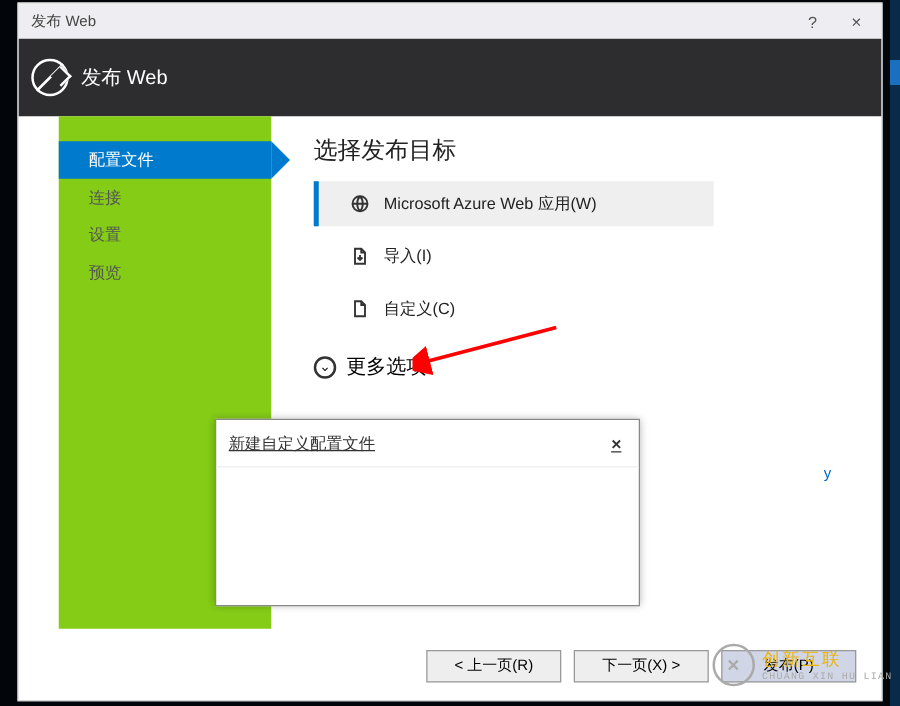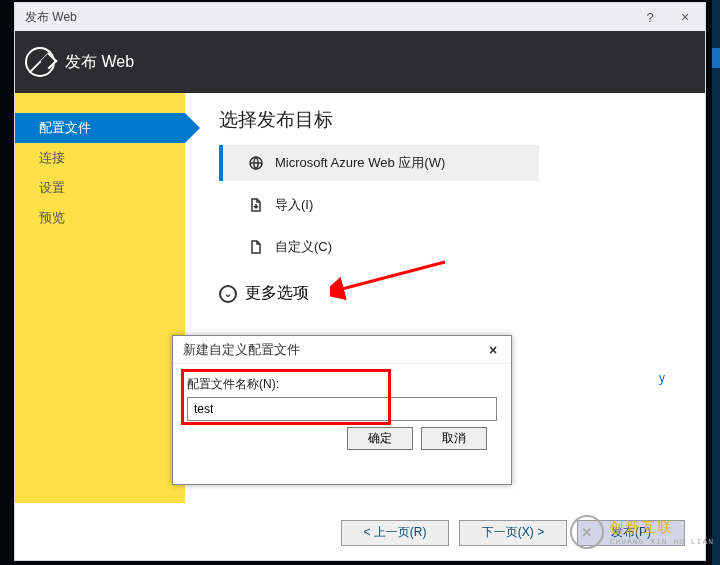--- a/index.html
+++ b/index.html
@@ -32,21 +32,21 @@
   }
   .header .globe::after {
     content:""; position:absolute; width:10px; height:10px; border:2px solid #fff;
     border-left:none; border-bottom:none; right:-2px; top:6px; transform: rotate(45deg);
     background:#2d2d30;
   }
   .header .head-title { font-size: 16px; }
 
   .body { display: flex; height: 410px; }
 
-  .sidebar { width: 170px; background: #fde047; padding-top: 20px; }
+  .sidebar { width: 170px; background: #84cc16; padding-top: 20px; margin-left: 32px; }
   .side-item {
     height: 30px; display:flex; align-items:center;
     padding-left: 24px; color:#555; font-size:13px;
   }
   .side-item.active {
     background: #007acc; color:#fff; position: relative;
   }
   .side-item.active::after {
     content:""; position:absolute; right:-15px; top:0;
     border-top:15px solid transparent; border-bottom:15px solid transparent;
@@ -71,43 +71,43 @@
           display:flex; align-items:center; justify-content:center; font-size:11px; }
   .more-label { font-size:16px; }
 
   .footer {
     position:absolute; left:0; right:0; bottom:0; height:55px;
     display:flex; align-items:center; justify-content:flex-end;
     padding-right: 20px; gap:10px;
   }
   .footer button {
     width: 108px; height: 26px; background:#eee; border:1px solid #999;
-    color:#0c4a6e; font-size:12px;
+    color:#000000; font-size:12px;
   }
   .footer button.primary { background:#d0d6e6; }
 
   
   .arrow {
     position:absolute; left: 315px; top: 257px; width:120px; height:40px; pointer-events:none;
   }
   .arrow svg { width:100%; height:100%; }
 
   .link-privacy {
     position:absolute; right:40px; top:368px; color:#0066cc; font-size:12px;
   }
 
   
   .dialog {
     position:absolute; left: 172px; top: 335px;
     width: 340px; height: 150px; background:#fff;
     border: 1px solid #888; box-shadow: 0 0 6px rgba(0,0,0,.3);
   }
   .dialog .dlg-titlebar {
-    height: 28px; display:flex; align-items:center; padding:0 6px 0 10px;
-    border-bottom:1px solid #eee; font-size:12px; color:#333;
+    height: 38px; display:flex; align-items:center; padding:0 6px 0 10px;
+    border-bottom:1px solid #eee; font-size:12px; color:#333;text-decoration:underline;
   }
   .dialog .dlg-titlebar .dlg-title { flex:1; }
   .dialog .dlg-close { width:24px; text-align:center; font-size:14px; font-weight:bold;}
   .dialog .dlg-body { padding: 12px 14px; }
   .dialog .dlg-label { font-size:12px; color:#222; margin-bottom:4px; display:block; }
   .dialog .dlg-input {
     width: 100%; height:24px; border:1px solid #888; padding:0 6px; font-size:12px;
   }
   .dlg-input-wrap { position:relative; }
   .red-box {
@@ -239,31 +239,20 @@
     </svg>
   </div>
 
 </div>
 
 <div class="dialog">
   <div class="dlg-titlebar">
     <span class="dlg-title">新建自定义配置文件</span>
     <span class="dlg-close">×</span>
   </div>
-  <div class="dlg-body">
-    <label class="dlg-label">配置文件名称(N):</label>
-    <div class="dlg-input-wrap">
-      <input class="dlg-input" value="test" style="">
-      <div class="red-box"></div>
-    </div>
-    <div class="dlg-buttons">
-      <button>确定</button>
-      <button>取消</button>
-    </div>
-  </div>
 </div>
 
 <div class="watermark">
   <div class="cx">✕</div>
   <div>
     <div class="cn">创新互联</div>
     <div class="en">CHUANG XIN HU LIAN</div>
   </div>
 </div>
 

